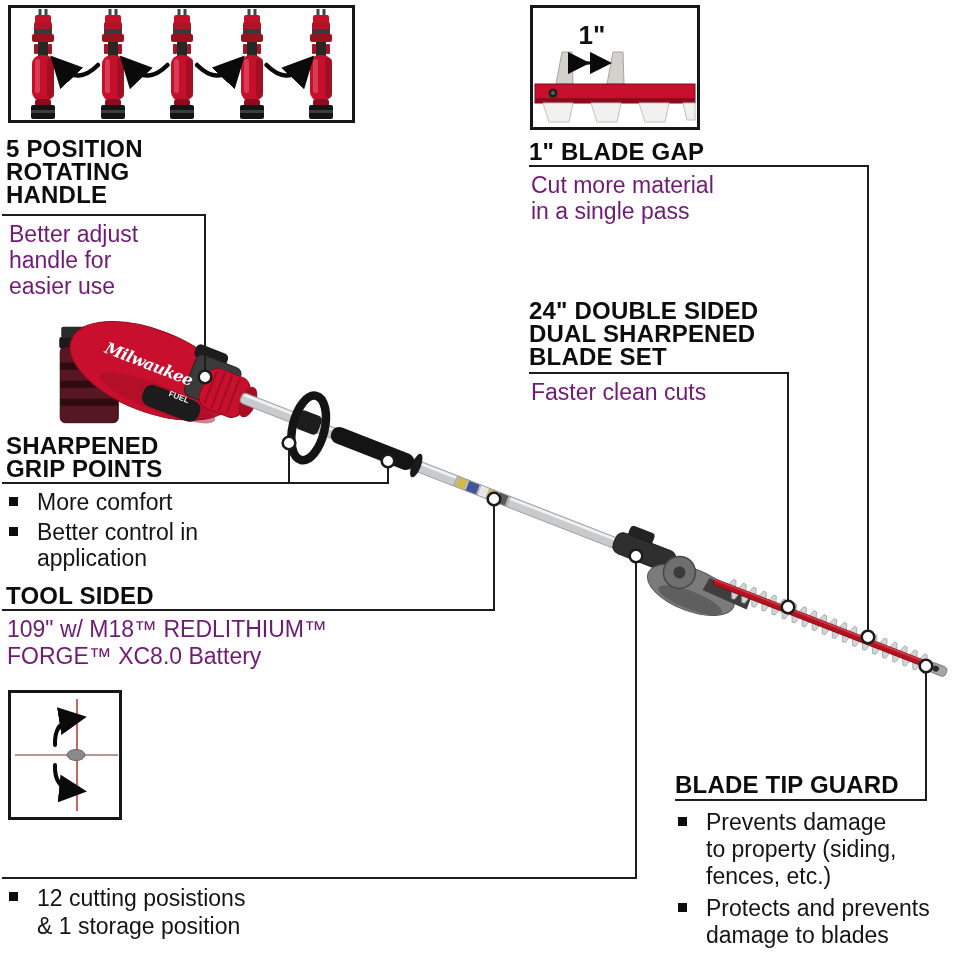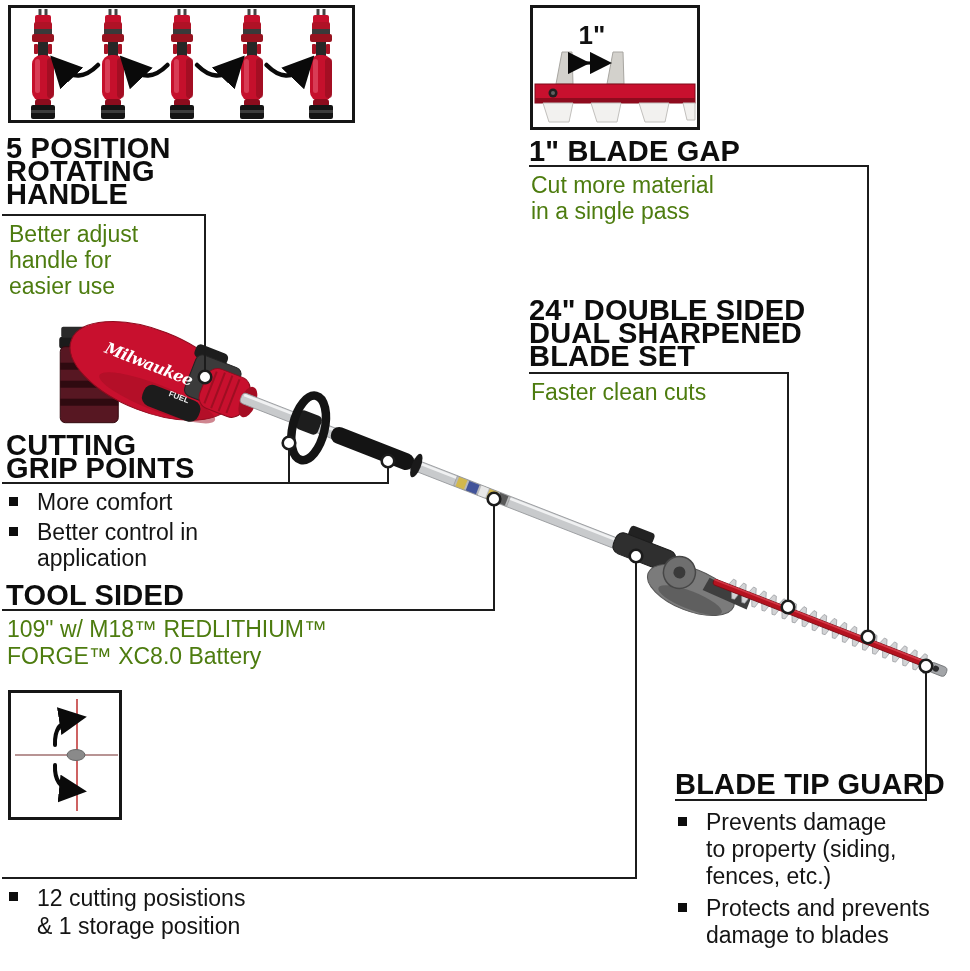--- a/index.html
+++ b/index.html
@@ -5,24 +5,24 @@
   html,body{margin:0;padding:0;background:#fff;}
   .canvas{
     position:relative; width:970px; height:971px; background:#ffffff;
     font-family:"Liberation Sans", sans-serif; color:var(--c-text,#0d0d0d);
     overflow:hidden;
   }
   .scene{position:absolute; left:0; top:0; width:970px; height:971px;}
   .box{position:absolute; border:3px solid #161616; background:#fff; box-sizing:content-box;}
   .box svg{display:block;}
   .h{
-    position:absolute; font-weight:bold; font-size:29px; line-height:23px;
+    position:absolute; font-weight:bold; font-size:24px; line-height:23px;
     letter-spacing:0.2px; color:#0d0d0d; white-space:pre-line;
   }
-  .t{position:absolute; font-size:23px; line-height:26px; color:#4d7c0f; white-space:pre-line;}
+  .t{position:absolute; font-size:23px; line-height:26px; color:#701a75; white-space:pre-line;}
   .ml{white-space:pre-line;}
   .bullets{position:absolute;}
   .bi{
     position:relative; padding-left:31px; font-size:23px; line-height:26px;
     color:#141414; white-space:pre-line; margin-bottom:4px;
   }
   .bi::before{
     content:""; position:absolute; left:3px; top:8px; width:9px; height:9px;
     background:#0d0d0d;
   }
@@ -253,21 +253,21 @@
 
   <div class="h" style="left:529px; top:140px;">1" BLADE GAP</div>
   <div class="t ml" style="left:531px; top:172px;">Cut more material
 in a single pass</div>
 
   <div class="h ml" style="left:529px; top:299px;">24" DOUBLE SIDED
 DUAL SHARPENED
 BLADE SET</div>
   <div class="t" style="left:531px; top:379px;">Faster clean cuts</div>
 
-  <div class="h ml" style="left:6px; top:434px;">CUTTING
+  <div class="h ml" style="left:6px; top:434px;">SHARPENED
 GRIP POINTS</div>
   <div class="bullets" style="left:6px; top:489px;">
     <div class="bi">More comfort</div>
     <div class="bi">Better control in
 application</div>
   </div>
 
   <div class="h" style="left:6px; top:584px;">TOOL SIDED</div>
   <div class="t ml tool-desc" style="left:7px; top:616px;">109" w/ M18™ REDLITHIUM™
 FORGE™ XC8.0 Battery</div>

